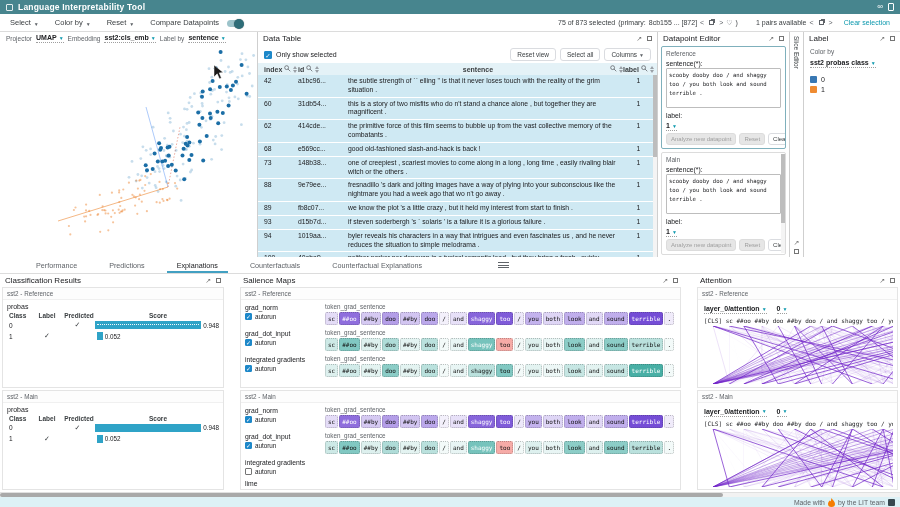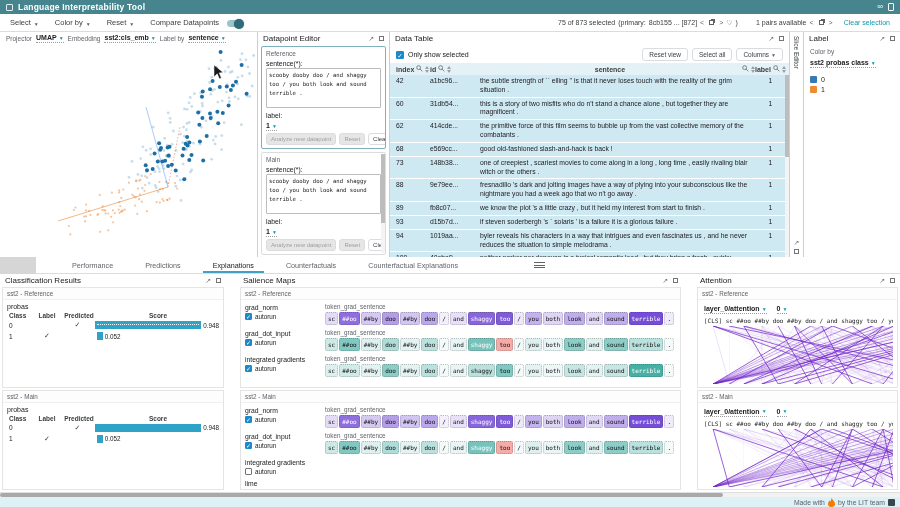--- a/index.html
+++ b/index.html
@@ -91,21 +91,21 @@
   .slice-title { writing-mode:vertical-rl; font-size:6.5px; color:#3c4043; }
   .slice-icons { margin-top:auto; display:flex; flex-direction:column; align-items:center; gap:3px; }
 
   
   .color-body { padding:3px 6px; font-size:6.5px; color:#5f6368; }
   .legend { margin-top:8px; }
   .legend-row { display:flex; align-items:center; gap:4px; margin-bottom:3px; font-size:7px; color:#202124; }
   .swatch { width:7px; height:7px; border-radius:1px; flex:none; }
 
   
-  .tabbar { height:17px; background:#fff; border-bottom:1px solid #dcdcdc; display:flex; align-items:stretch; padding:0 0 0 20px;margin-left:36px; }
+  .tabbar { height:17px; background:#fff; border-bottom:1px solid #dcdcdc; display:flex; align-items:stretch; padding:0 0 0 20px; }
   .tab { font-size:7.2px; color:#5f6368; padding:0 16px; position:relative; display:flex; align-items:center; cursor:pointer; }
   .tab.active { color:#202124; }
   .tab.active::after { content:""; position:absolute; left:6px; right:6px; bottom:0; height:2px; background:#42a0c2; }
   .hamburger { margin-left:60px; display:flex; flex-direction:column; justify-content:center; gap:1.5px; width:11px; }
   .hamburger i { display:block; height:1px; background:#5f6368; }
 
   
   .mod-body { flex:1; display:flex; flex-direction:column; gap:2px; padding:0 2px 2px; overflow:hidden; }
   .card { border:1px solid #e4e4e4; background:#fff; flex:1; display:flex; flex-direction:column; overflow:hidden; }
   .card-caption { font-size:6.3px; color:#5f6368; padding:2px 4px; border-bottom:1px solid #f0f0f0; background:#fdfdfd; flex:none; }
@@ -456,64 +456,20 @@
           <circle cx="102.3" cy="165.1" r="1.1" fill="rgba(235,125,35,0.45)"></circle>
           <circle cx="111.2" cy="171.8" r="1.1" fill="rgba(235,125,35,0.45)"></circle>
           <circle cx="123.3" cy="144.5" r="1.1" fill="rgba(235,125,35,0.45)"></circle>
           <circle cx="114.8" cy="168.1" r="1.1" fill="rgba(235,125,35,0.45)"></circle>
           <circle cx="111.9" cy="147.7" r="1.1" fill="rgba(235,125,35,0.45)"></circle>
           <path d="M214 20 l0 12 l3.2 -3.2 l2.2 5 l2 -0.9 l-2.2 -5 l4 -0.4 z" fill="#1a1a1a" stroke="#fff" stroke-width="0.5"></path>
         </svg>
       </div>
   </div>
 
-  <div class="module" id="mod-dpe">
-    <div class="mod-header">
-      <span style="white-space:nowrap">Datapoint Editor</span>
-      <span class="spacer"></span>
-      <span class="icon-popout">↗</span>
-      <span class="icon-fullscreen"></span>
-    </div>
-    <div class="dpe-body" id="dpe-body">
-        <div class="dpe-card">
-          <div class="dpe-caption">Reference</div>
-          <div class="dpe-field-label">sentence(*):</div>
-          <div class="dpe-textarea">scooby dooby doo / and shaggy too / you both look and sound terrible .</div>
-          <div class="dpe-label-row">label:</div>
-          <div style="margin-top: 2px;"><span class="select-value">
-              <span>1</span>
-              <span class="caret teal">▼</span>
-            </span></div>
-          <div class="dpe-buttons">
-            <button class="btn disabled">Analyze new datapoint</button>
-            <button class="btn disabled">Reset</button>
-            <button class="btn">Clear</button>
-          </div>
-        </div>
-        <div class="dpe-card main">
-          <div class="dpe-caption">Main</div>
-          <div class="dpe-field-label">sentence(*):</div>
-          <div class="dpe-textarea">scooby dooby doo / and shaggy too / you both look and sound terrible .</div>
-          <div class="dpe-label-row">label:</div>
-          <div style="margin-top: 2px;"><span class="select-value">
-              <span>1</span>
-              <span class="caret teal">▼</span>
-            </span></div>
-          <div class="dpe-buttons">
-            <button class="btn disabled">Analyze new datapoint</button>
-            <button class="btn disabled">Reset</button>
-            <button class="btn">Clear</button>
-          </div>
-          <div class="vscroll">
-            <div class="thumb" style="height: 70%;"></div>
-          </div>
-        </div>
-      </div>
-  </div>
-
   <div class="module" id="mod-datatable">
     <div class="mod-header">
       <span>Data Table</span>
       <span class="spacer"></span>
       <span class="icon-popout">↗</span>
       <span class="icon-fullscreen"></span>
     </div>
     <div class="dt-controls">
       <span class="cb checked">✓</span>
       <span class="cb-label">Only show selected</span>
@@ -628,20 +584,64 @@
           <div class="col-label">1</div>
         </div>
         <div class="dt-row">
           <div class="col-index">100</div>
           <div class="col-id">40aba9...</div>
           <div class="col-sentence">neither parker nor donovan is a typical romantic lead , but they bring a fresh , quirky charm to the formula .</div>
           <div class="col-label">1</div>
         </div>
         <div class="vscroll">
           <div class="thumb" style="height: 45%;"></div>
+        </div>
+      </div>
+  </div>
+
+  <div class="module" id="mod-dpe">
+    <div class="mod-header">
+      <span style="white-space:nowrap">Datapoint Editor</span>
+      <span class="spacer"></span>
+      <span class="icon-popout">↗</span>
+      <span class="icon-fullscreen"></span>
+    </div>
+    <div class="dpe-body" id="dpe-body">
+        <div class="dpe-card">
+          <div class="dpe-caption">Reference</div>
+          <div class="dpe-field-label">sentence(*):</div>
+          <div class="dpe-textarea">scooby dooby doo / and shaggy too / you both look and sound terrible .</div>
+          <div class="dpe-label-row">label:</div>
+          <div style="margin-top: 2px;"><span class="select-value">
+              <span>1</span>
+              <span class="caret teal">▼</span>
+            </span></div>
+          <div class="dpe-buttons">
+            <button class="btn disabled">Analyze new datapoint</button>
+            <button class="btn disabled">Reset</button>
+            <button class="btn">Clear</button>
+          </div>
+        </div>
+        <div class="dpe-card main">
+          <div class="dpe-caption">Main</div>
+          <div class="dpe-field-label">sentence(*):</div>
+          <div class="dpe-textarea">scooby dooby doo / and shaggy too / you both look and sound terrible .</div>
+          <div class="dpe-label-row">label:</div>
+          <div style="margin-top: 2px;"><span class="select-value">
+              <span>1</span>
+              <span class="caret teal">▼</span>
+            </span></div>
+          <div class="dpe-buttons">
+            <button class="btn disabled">Analyze new datapoint</button>
+            <button class="btn disabled">Reset</button>
+            <button class="btn">Clear</button>
+          </div>
+          <div class="vscroll">
+            <div class="thumb" style="height: 70%;"></div>
+          </div>
         </div>
       </div>
   </div>
 
   <div id="slice-strip">
     <span class="slice-title">Slice Editor</span>
     <span class="slice-icons">
       <span class="icon-popout" style="margin:0">↗</span>
       <span class="icon-fullscreen" style="margin:0"></span>
     </span>

